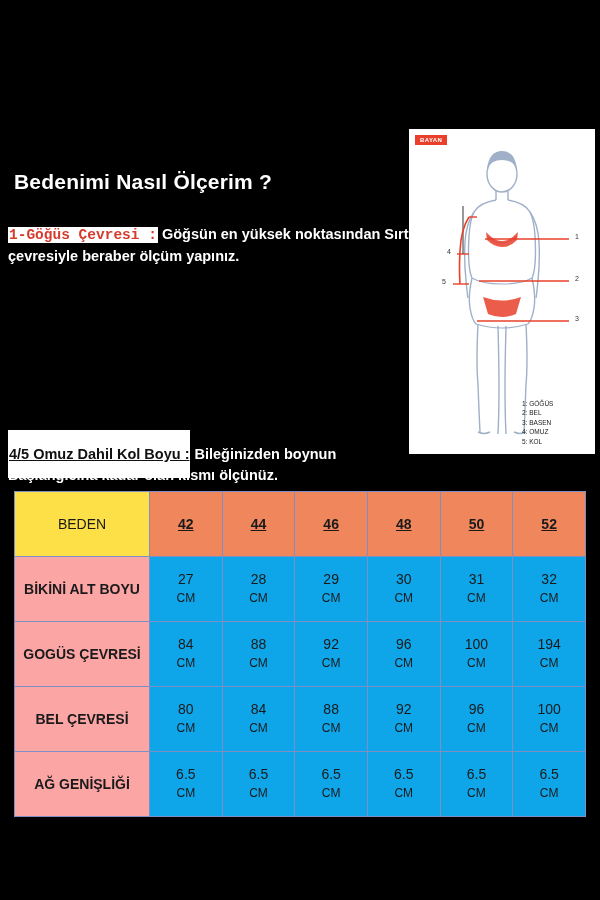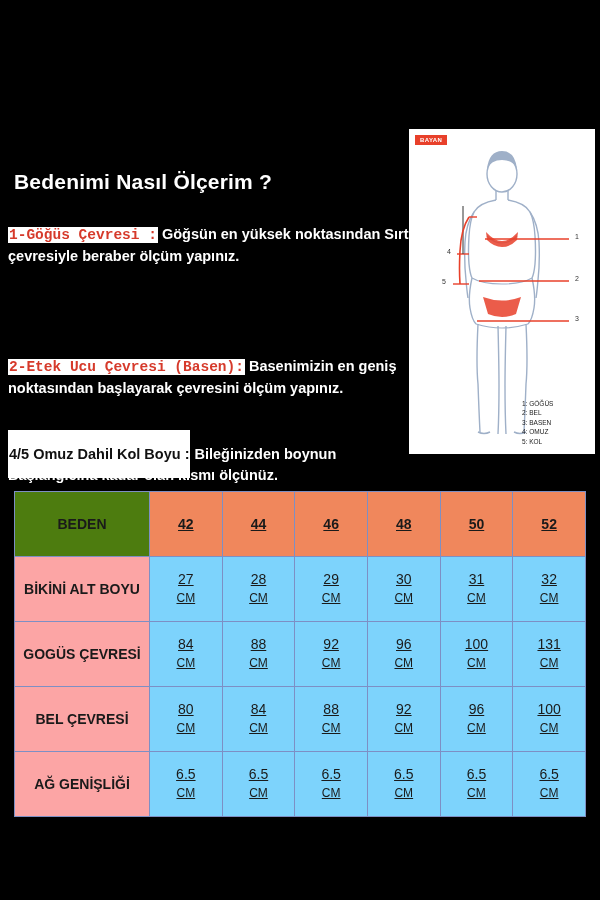--- a/index.html
+++ b/index.html
@@ -47,20 +47,21 @@
   .para .hl {
     background: #ffffff;
     color: #d63a2b;
     padding: 0 1px;
     font-family: Liberation Mono, monospace;
   }
   .para .hl-dark {
     background: #ffffff;
     color: #111111;
     padding: 16px 1px;
+    text-decoration: underline;
   }
   .para.p1 { top: 180px; }
   .para.p2 { top: 246px; }
   .para.p3 { top: 312px; }
   .para.p4 { top: 400px; }
 
   
   .figure-box {
     position: absolute;
     left: 409px;
@@ -113,65 +114,60 @@
   }
   table.size-table td {
     border: 1px solid #7d8fc4;
     text-align: center;
     vertical-align: middle;
     height: 62px;
     font-size: 14px;
     color: #1a1a1a;
   }
   .hdr-label {
-    background: #4d7c0f;
-    font-weight: bold;
+    background: #fde047;
+    font-weight: normal;
     font-size: 13.5px;
     width: 132px;
   }
   .hdr-size {
     background: #f0875c;
     font-weight: bold;
     font-size: 16px;
     text-decoration: underline;
   }
   .row-label {
     background: #fca5a5;
     font-weight: bold;
     font-size: 12.5px;
     text-align: center;
   }
   .cell {
-    background: #7dd3fc;
+    background: #0ea5e9;
     font-size: 15px;
     line-height: 19px;
-    text-decoration: underline;
   }
   .cell .unit {
     display: block;
     font-size: 12px;
   }
 </style>
 </head>
 <body>
 
 <div class="info-wrap">
 
   <div class="title">Bedenimi Nasıl Ölçerim ?</div>
 
   <div class="para p1">
     <span class="hl">1-Göğüs Çevresi :</span>
     <span>Göğsün en yüksek noktasından Sırt çevresiyle beraber ölçüm yapınız.</span>
   </div>
 
 
-  <div class="para p3">
-    <span class="hl">2-Etek Ucu Çevresi (Basen):</span>
-    <span>Basenimizin en geniş noktasından başlayarak çevresini ölçüm yapınız.</span>
-  </div>
 
   <div class="para p4">
     <span class="hl-dark">4/5 Omuz Dahil Kol Boyu :</span>
     <span>Bileğinizden boynun Başlangıcına kadar olan kısmı ölçünüz.</span>
   </div>
 
   <div class="figure-box">
     <div class="fig-badge">BAYAN</div>
 
     <svg class="fig-svg" width="186" height="325" viewBox="0 0 186 325">
@@ -256,21 +252,21 @@
         <td class="cell"><span>32</span><span class="unit">CM</span></td>
       </tr>
 
       <tr>
         <td class="row-label">GOGÜS ÇEVRESİ</td>
         <td class="cell"><span>84</span><span class="unit">CM</span></td>
         <td class="cell"><span>88</span><span class="unit">CM</span></td>
         <td class="cell"><span>92</span><span class="unit">CM</span></td>
         <td class="cell"><span>96</span><span class="unit">CM</span></td>
         <td class="cell"><span>100</span><span class="unit">CM</span></td>
-        <td class="cell"><span>131</span><span class="unit">CM</span></td>
+        <td class="cell"><span>194</span><span class="unit">CM</span></td>
       </tr>
 
       <tr>
         <td class="row-label">BEL ÇEVRESİ</td>
         <td class="cell"><span>80</span><span class="unit">CM</span></td>
         <td class="cell"><span>84</span><span class="unit">CM</span></td>
         <td class="cell"><span>88</span><span class="unit">CM</span></td>
         <td class="cell"><span>92</span><span class="unit">CM</span></td>
         <td class="cell"><span>96</span><span class="unit">CM</span></td>
         <td class="cell"><span>100</span><span class="unit">CM</span></td>

